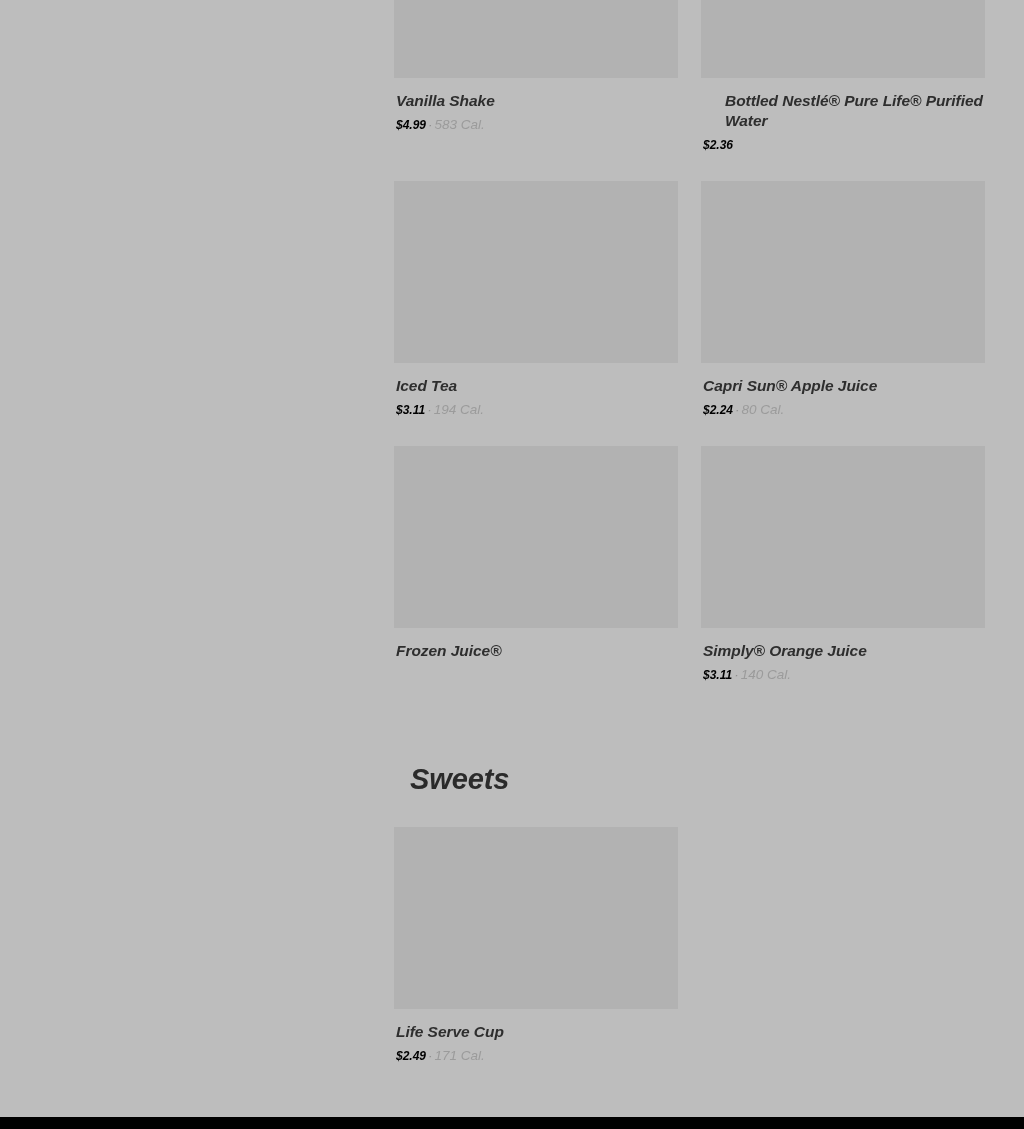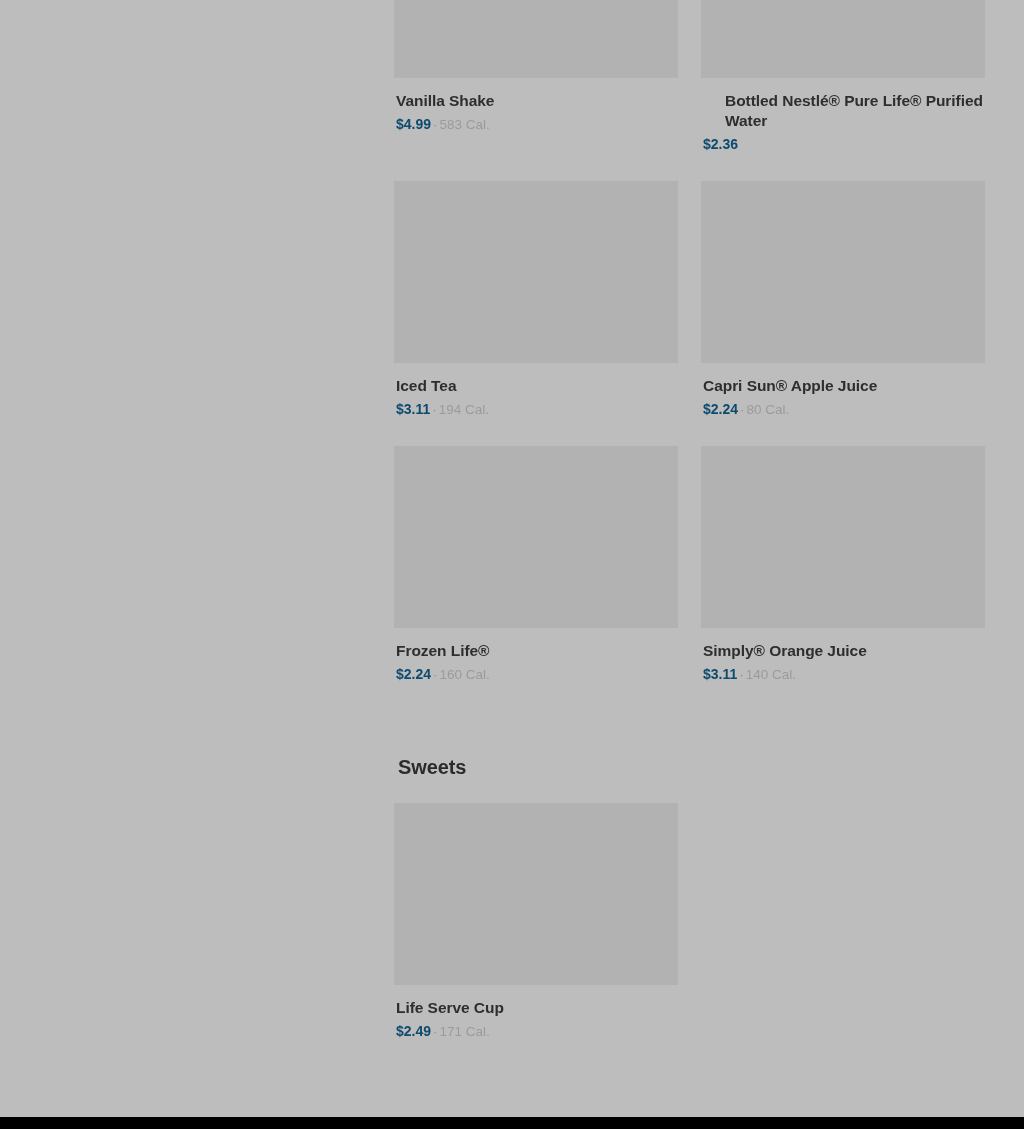--- a/index.html
+++ b/index.html
@@ -26,20 +26,21 @@
     background: #bdbdbd;
   }
 
   #content-viewport {
     position: absolute;
     left: 0;
     top: 0;
     width: 1024px;
     height: 1117px;
     overflow: hidden;
+    font-style: italic;
   }
 
   
   #left-rail {
     position: absolute;
     left: 0;
     top: 0;
     width: 394px;
     height: 1117px;
     background: #bdbdbd;
@@ -51,25 +52,25 @@
     left: 394px;
     top: -104px;           
     width: 590px;
   }
 
   .menu-section {
     width: 590px;
   }
 
   .section-heading {
-    font-size: 20px;
+    font-size: 29px;
     font-weight: bold;
     color: #2b2b2b;
     letter-spacing: -0.1px;
-    margin: 4px;
+    margin: 16px;
     padding: 38px 0 18px 0;
     line-height: 28px;
   }
 
   .item-grid {
     display: grid;
     grid-template-columns: 284px 284px;
     column-gap: 23px;
     row-gap: 0;
   }
@@ -99,23 +100,23 @@
   }
 
   .item-meta {
     display: block;
     margin: 5px 0 0 2px;
     line-height: 16px;
     white-space: nowrap;
   }
 
   .item-price {
-    font-size: 14px;
+    font-size: 12px;
     font-weight: bold;
-    color: #0c4a6e;
+    color: #000000;
   }
 
   .meta-dot {
     font-size: 13.5px;
     color: #8f8f8f;
     padding: 0 2px;
   }
 
   .item-calories {
     font-size: 13.5px;
@@ -179,24 +180,21 @@
           <div class="menu-item">
             <span class="item-thumb"></span>
             <span class="item-name">Capri Sun® Apple Juice</span>
             <span class="item-meta">
               <span class="item-price">$2.24</span><span class="meta-dot">·</span><span class="item-calories">80 Cal.</span>
             </span>
           </div>
 
           <div class="menu-item">
             <span class="item-thumb"></span>
-            <span class="item-name">Frozen Life®</span>
-            <span class="item-meta">
-              <span class="item-price">$2.24</span><span class="meta-dot">·</span><span class="item-calories">160 Cal.</span>
-            </span>
+            <span class="item-name">Frozen Juice®</span>
           </div>
 
           <div class="menu-item">
             <span class="item-thumb"></span>
             <span class="item-name">Simply® Orange Juice</span>
             <span class="item-meta">
               <span class="item-price">$3.11</span><span class="meta-dot">·</span><span class="item-calories">140 Cal.</span>
             </span>
           </div>
 

